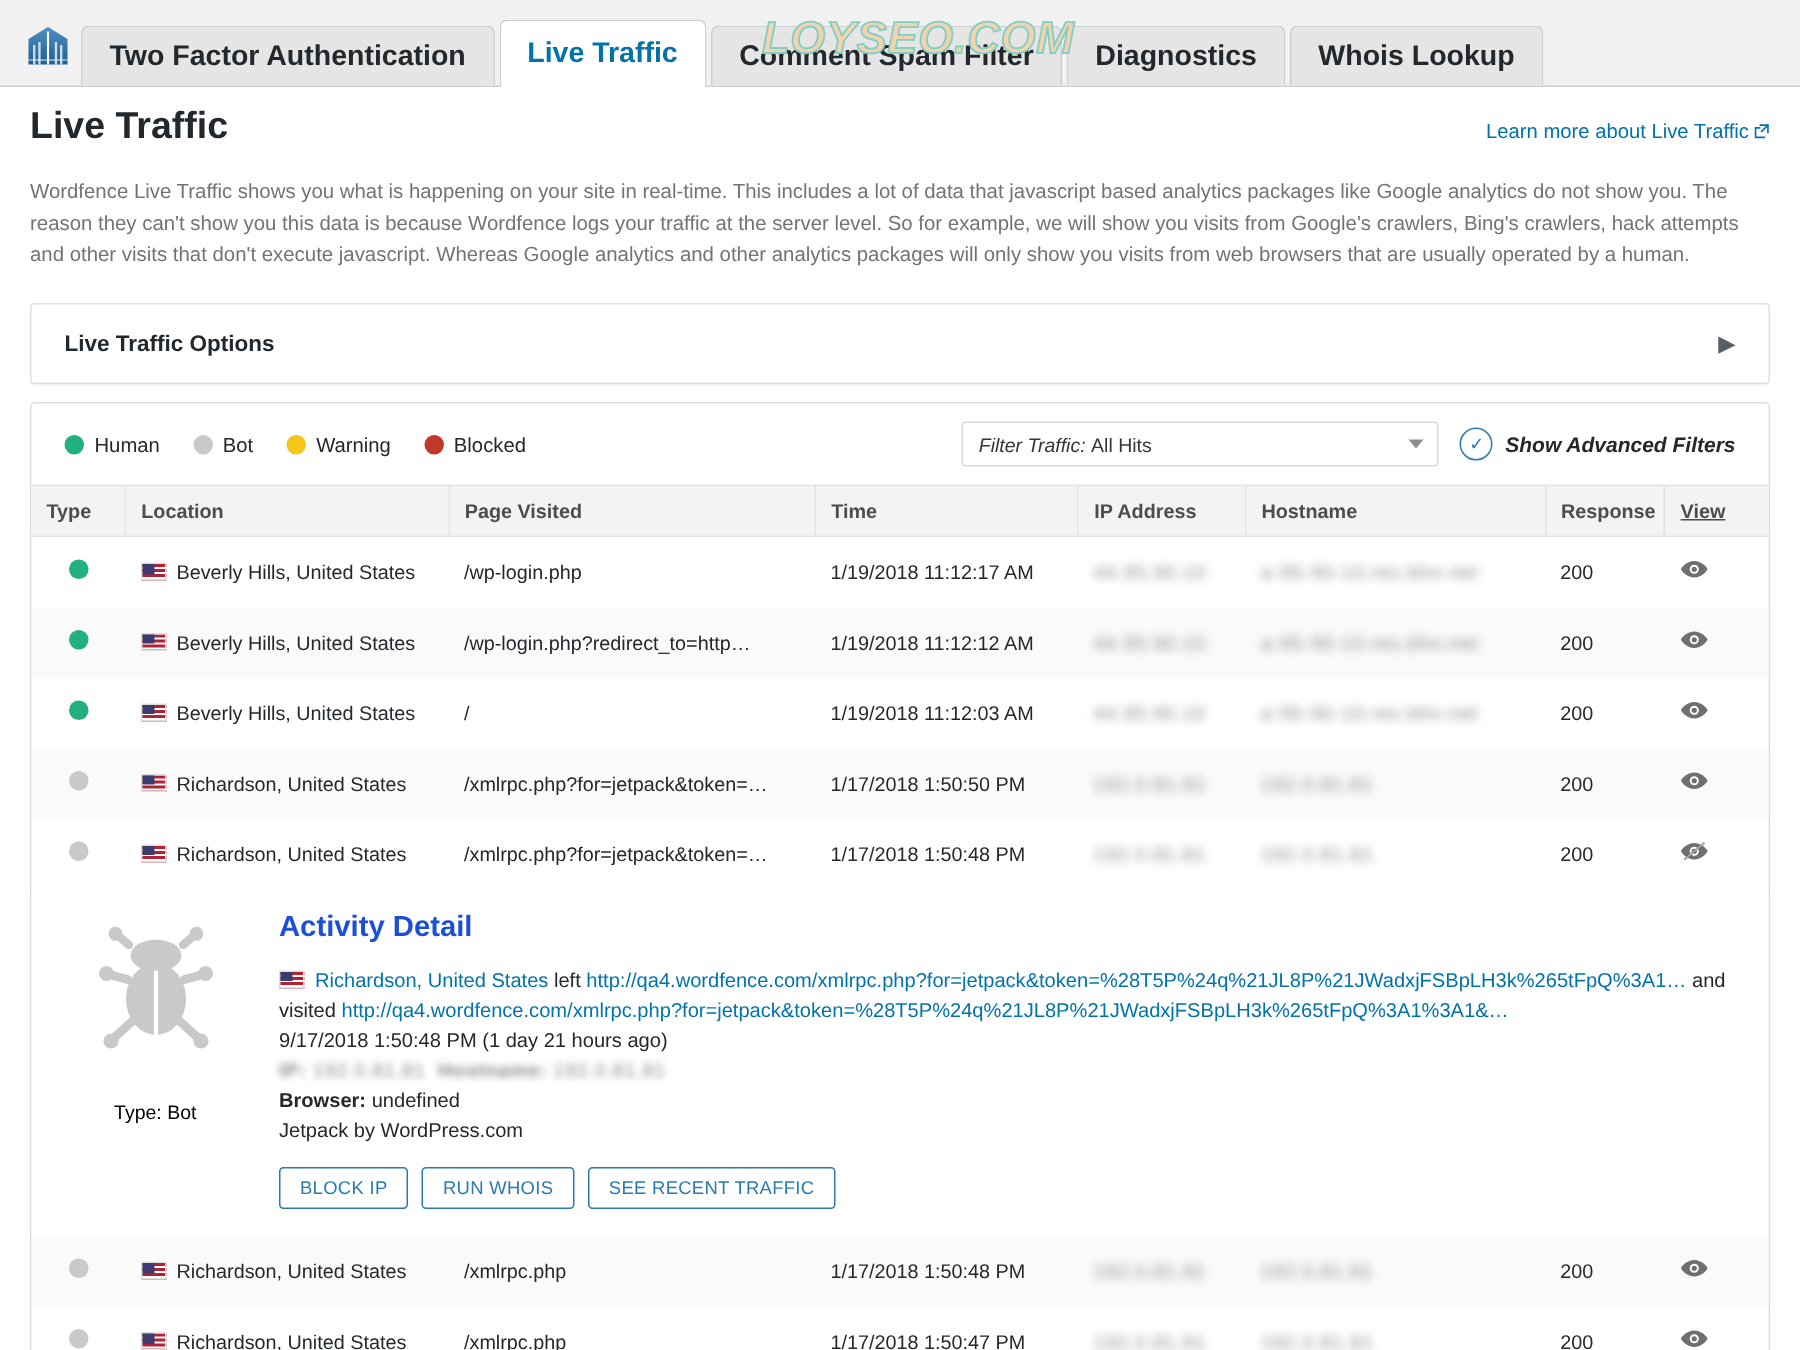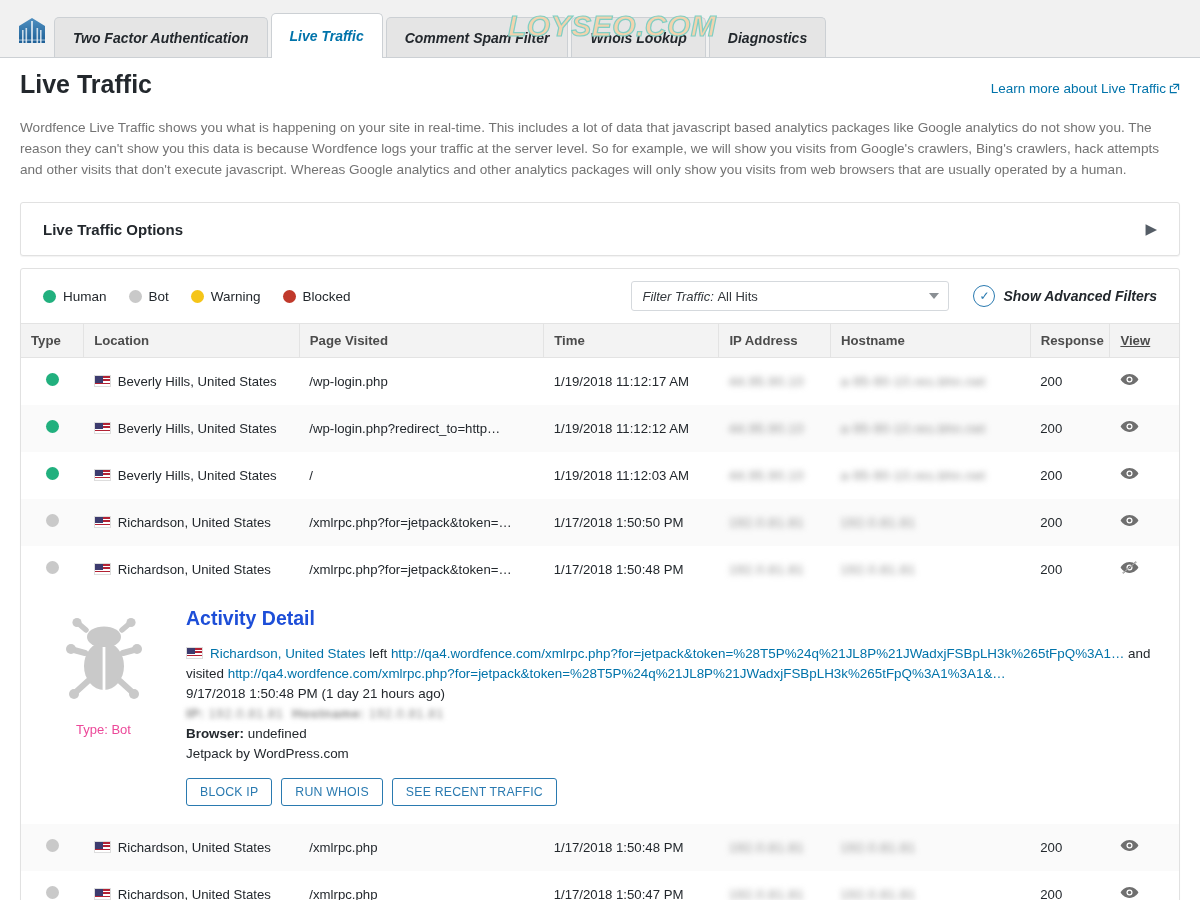--- a/index.html
+++ b/index.html
@@ -29,26 +29,25 @@
   .tab {
     position: relative;
     height: 40px;
     display: flex; align-items: center;
     padding: 0 18px;
     margin-right: 3px;
     background: #e5e5e5;
     border: 1px solid #ccd0d4;
     border-bottom: none;
     border-radius: 5px 5px 0 0;
-    font-size: 14px;
+    font-size: 19px;
     font-weight: bold;
     color: #23282d;
     white-space: nowrap;
     cursor: pointer;
-    font-style: italic;
   }
   .tab.active {
     background: #ffffff;
     color: #0073aa;
     height: 45px;
     margin-bottom: -1px;
     z-index: 3;
   }
   .watermark {
     position: absolute;
@@ -121,21 +120,21 @@
   }
   .toolbar {
     height: 54px;
     display: flex; align-items: center;
     padding: 0 22px;
   }
   .legend { display: flex; align-items: center; gap: 22px; justify-content: space-between; }
   .legend-item { display: flex; align-items: center; gap: 7px; font-size: 13.5px; color: #23282d; }
   .dot { width: 13px; height: 13px; border-radius: 50%; display:inline-block; }
 
-  .toolbar-right { margin-left: auto; display: flex; align-items: center; gap: 24px; }
+  .toolbar-right { margin-left: auto; display: flex; align-items: center; gap: 14px; }
   .select-box {
     width: 318px; height: 30px;
     border: 1px solid #d5d9dd;
     border-radius: 3px;
     background: #fff;
     display: flex; align-items: center;
     padding: 0 10px;
     font-size: 13px;
     color: #32373c;
     cursor: pointer;
@@ -219,21 +218,21 @@
   .detail-wrap {
     display: flex;
     padding: 10px 0 18px 0;
     background: #fff;
   }
   .detail-left {
     width: 165px; flex: 0 0 165px;
     text-align: center;
     padding-top: 14px;
   }
-  .detail-left .tlabel { font-size: 13px; color: #ec4899; margin-top: 16px; }
+  .detail-left .tlabel { font-size: 13px; color: #000000; margin-top: 28px; }
   .detail-body { flex: 1; padding-right: 24px; }
   .detail-title { font-size: 19.5px; font-weight: bold; color: #1d4ed8; margin: 4px 0 14px 0; }
   .detail-text {
     font-size: 13.4px;
     line-height: 20px;
     color: #23282d;
     word-break: break-word;
   }
   .detail-text a { color: #0073aa; text-decoration: none; }
   .detail-meta { font-size: 13.4px; line-height: 20px; color: #23282d; margin-top: 0; }
@@ -275,24 +274,24 @@
   <div class="tab">
     <span>Two Factor Authentication</span>
   </div>
   <div class="tab active">
     <span>Live Traffic</span>
   </div>
   <div class="tab">
     <span>Comment Spam Filter</span>
   </div>
   <div class="tab">
+    <span>Diagnostics</span>
+  </div>
+  <div class="tab">
     <span>Whois Lookup</span>
-  </div>
-  <div class="tab">
-    <span>Diagnostics</span>
   </div>
 
   <div class="watermark">LOYSEO.COM</div>
 </div>
 
 <div class="page">
 
   <div class="page-head">
     <h1 class="page-title">Live Traffic</h1>
     <a class="learn-link">

